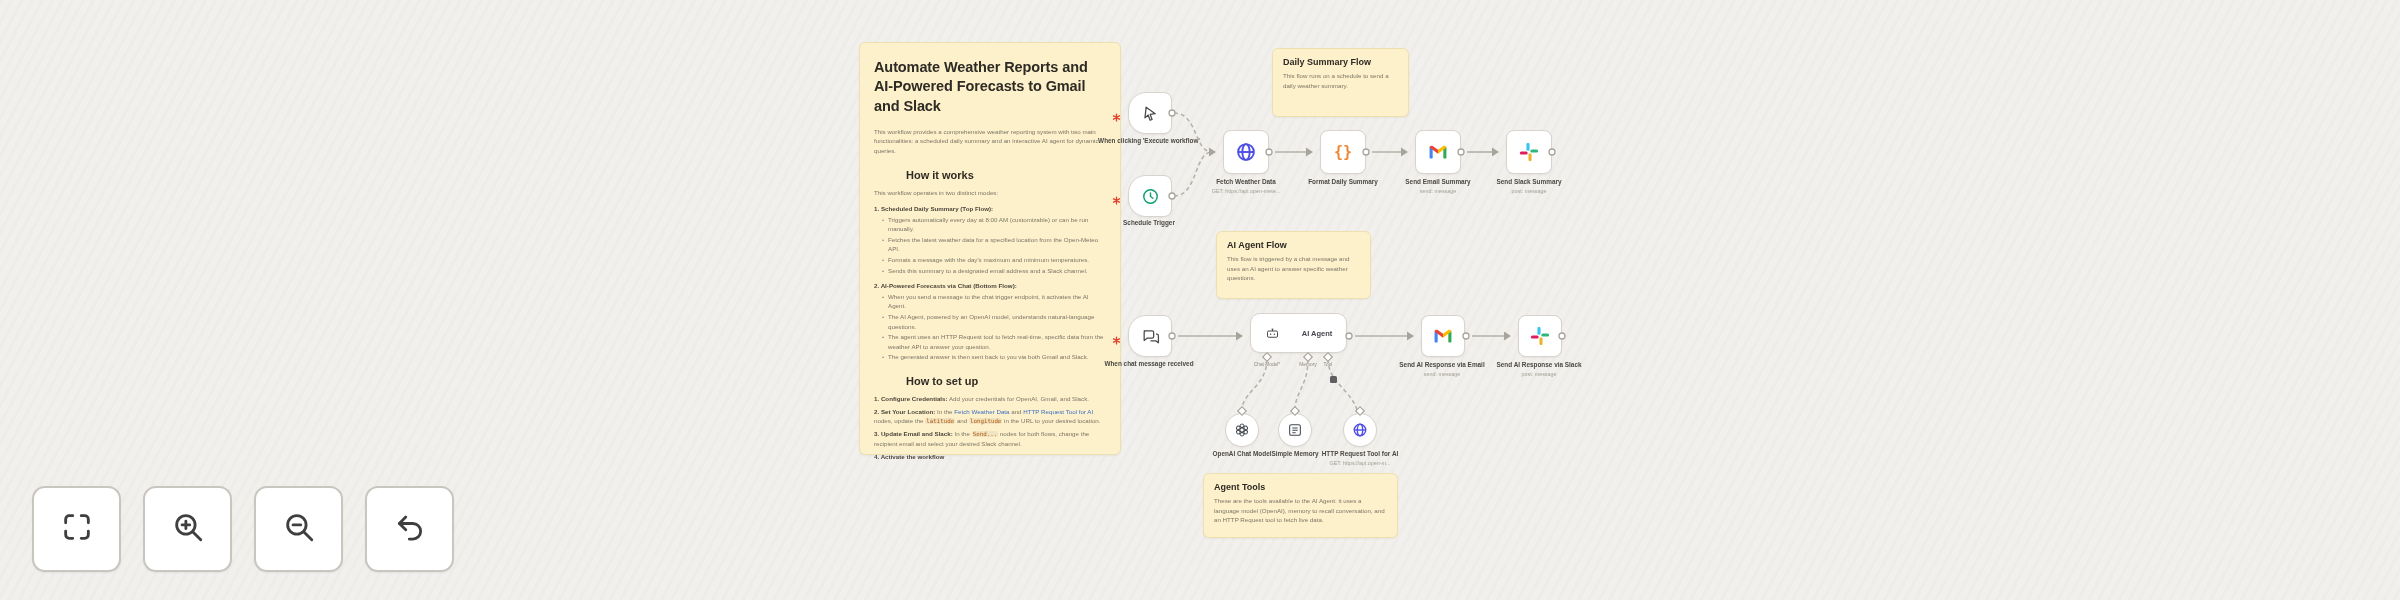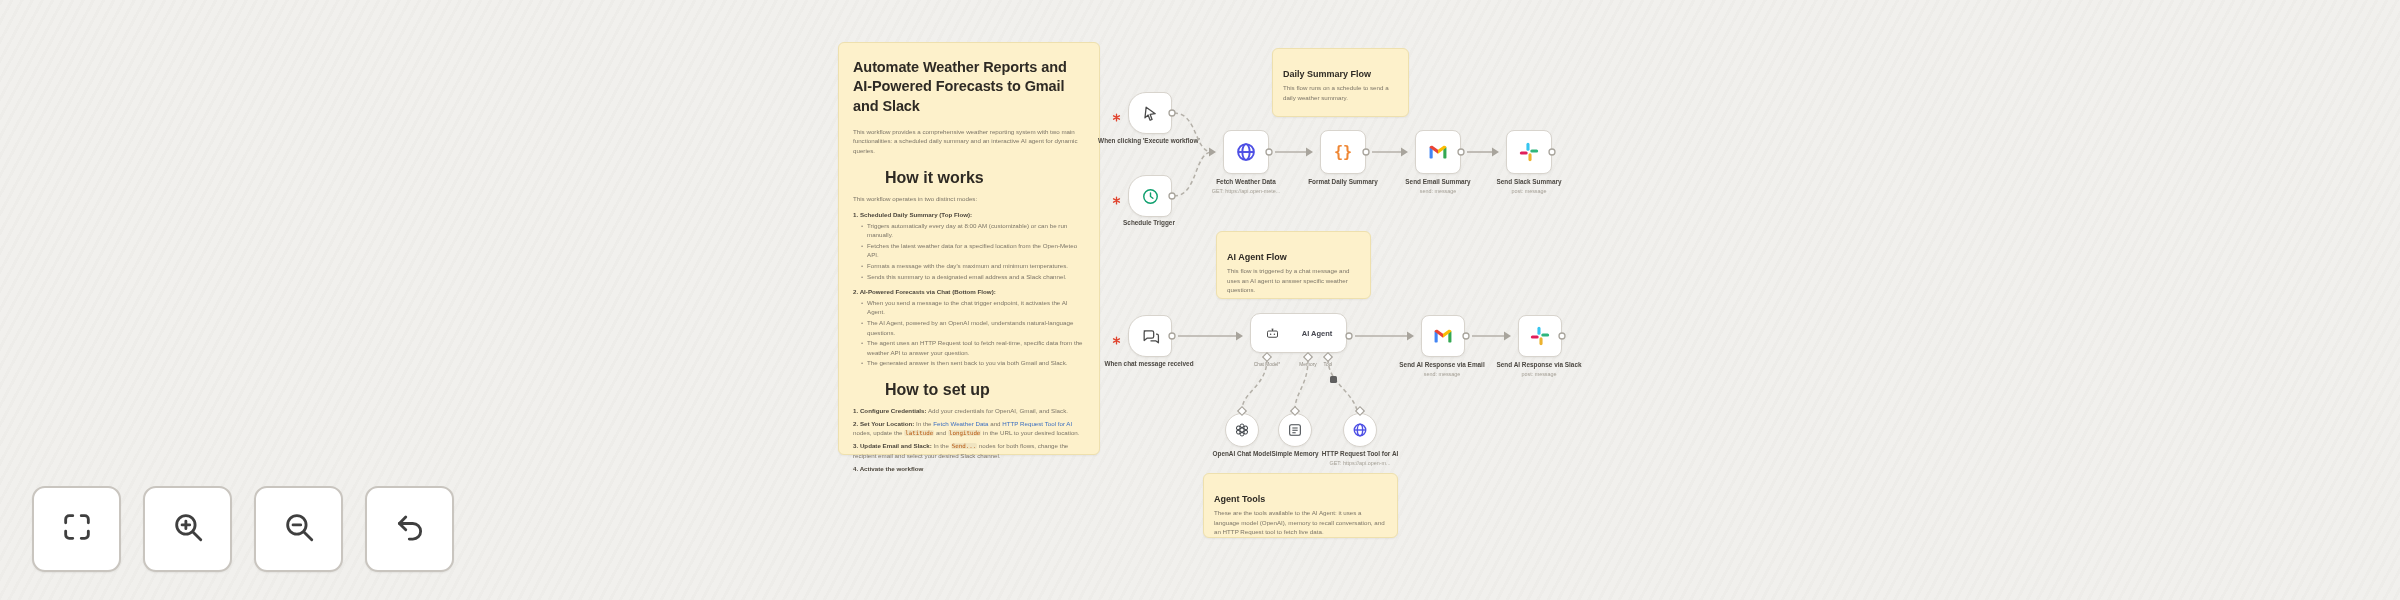--- a/index.html
+++ b/index.html
@@ -5,24 +5,24 @@
   html,body{margin:0;padding:0;}
   body{width:2400px;height:600px;overflow:hidden;font-family:"Liberation Sans",sans-serif;}
   #canvas{position:relative;width:2400px;height:600px;
     background-color:#f1f0ed;
     background-image:repeating-linear-gradient(118deg,rgba(95,88,70,.022) 0 3px,transparent 3px 9px);
   }
 
   
   .sticky{position:absolute;background:#fdf1cb;border:1px solid #eee0ae;border-radius:6px;
     box-shadow:0 1px 2px rgba(0,0,0,.05);box-sizing:border-box;z-index:1;}
-  .sticky-main{padding:13px 14px;}
-  .sticky-sm{padding:20px 10px;}
+  .sticky-main{padding:13px 14px;margin-left:21px;}
+  .sticky-sm{padding:8px 10px;}
   .sticky h1{font-size:14.5px;font-weight:700;color:#2e2a24;margin:2px 0 11px;line-height:1.33;letter-spacing:-.1px;}
-  .sticky h2{font-size:16px;font-weight:700;color:#2e2a24;margin:13px 0 7px;padding-left:32px;}
+  .sticky h2{font-size:11px;font-weight:700;color:#2e2a24;margin:13px 0 7px;padding-left:32px;}
   .sticky h3{font-size:9px;font-weight:700;color:#2e2a24;margin:0 0 4px;}
   .sticky p{font-size:6.2px;color:#7c7567;line-height:1.55;margin:0 0 7px;}
   .sticky ol{margin:0;padding:0;list-style:none;}
   .mode{margin:0 0 6px;}
   .lead{display:block;font-size:6.2px;font-weight:700;color:#4c463c;line-height:1.5;margin-bottom:1.5px;}
   .bullets{margin:0;padding-left:8px;list-style:none;}
   .bullets li{position:relative;padding-left:6px;margin:0 0 1.5px;font-size:6.2px;color:#7c7567;line-height:1.5;}
   .bullets li::before{content:"\2022";position:absolute;left:0;top:0;color:#9a9283;}
   .setup li{margin:0 0 3.5px;font-size:6.2px;color:#7c7567;line-height:1.5;}
   .seg-bold{font-weight:700;color:#4c463c;}

